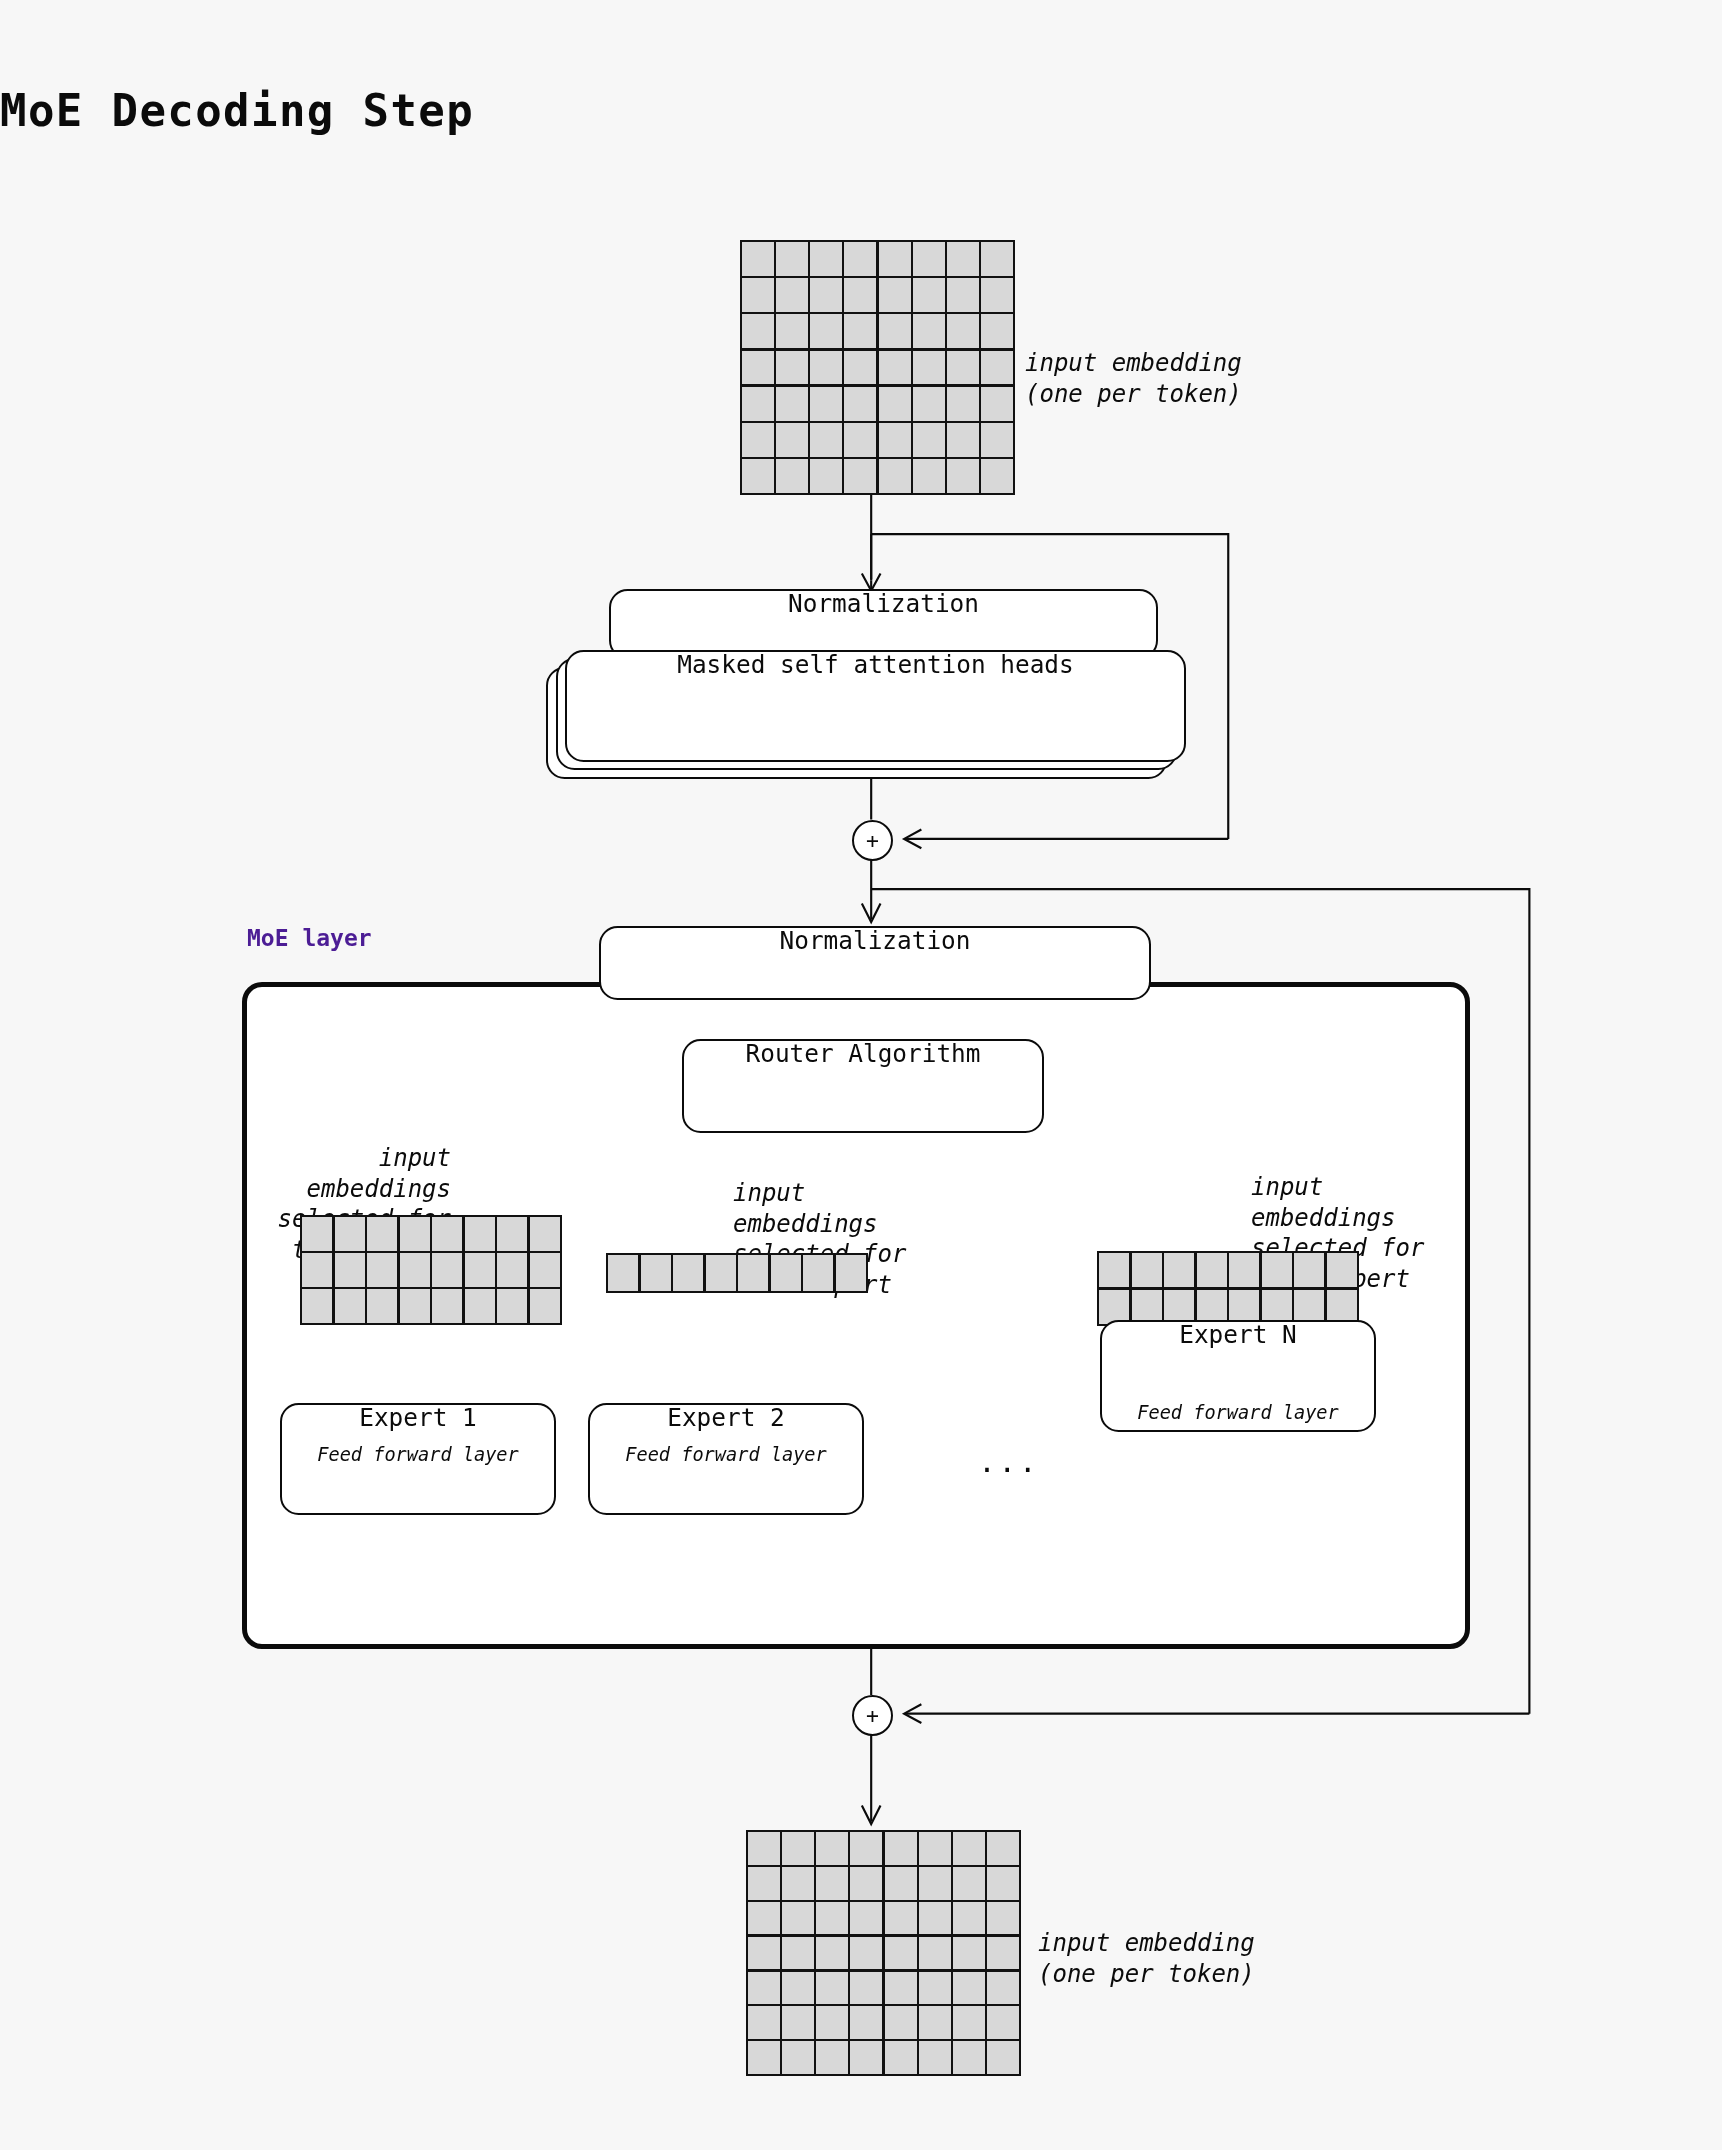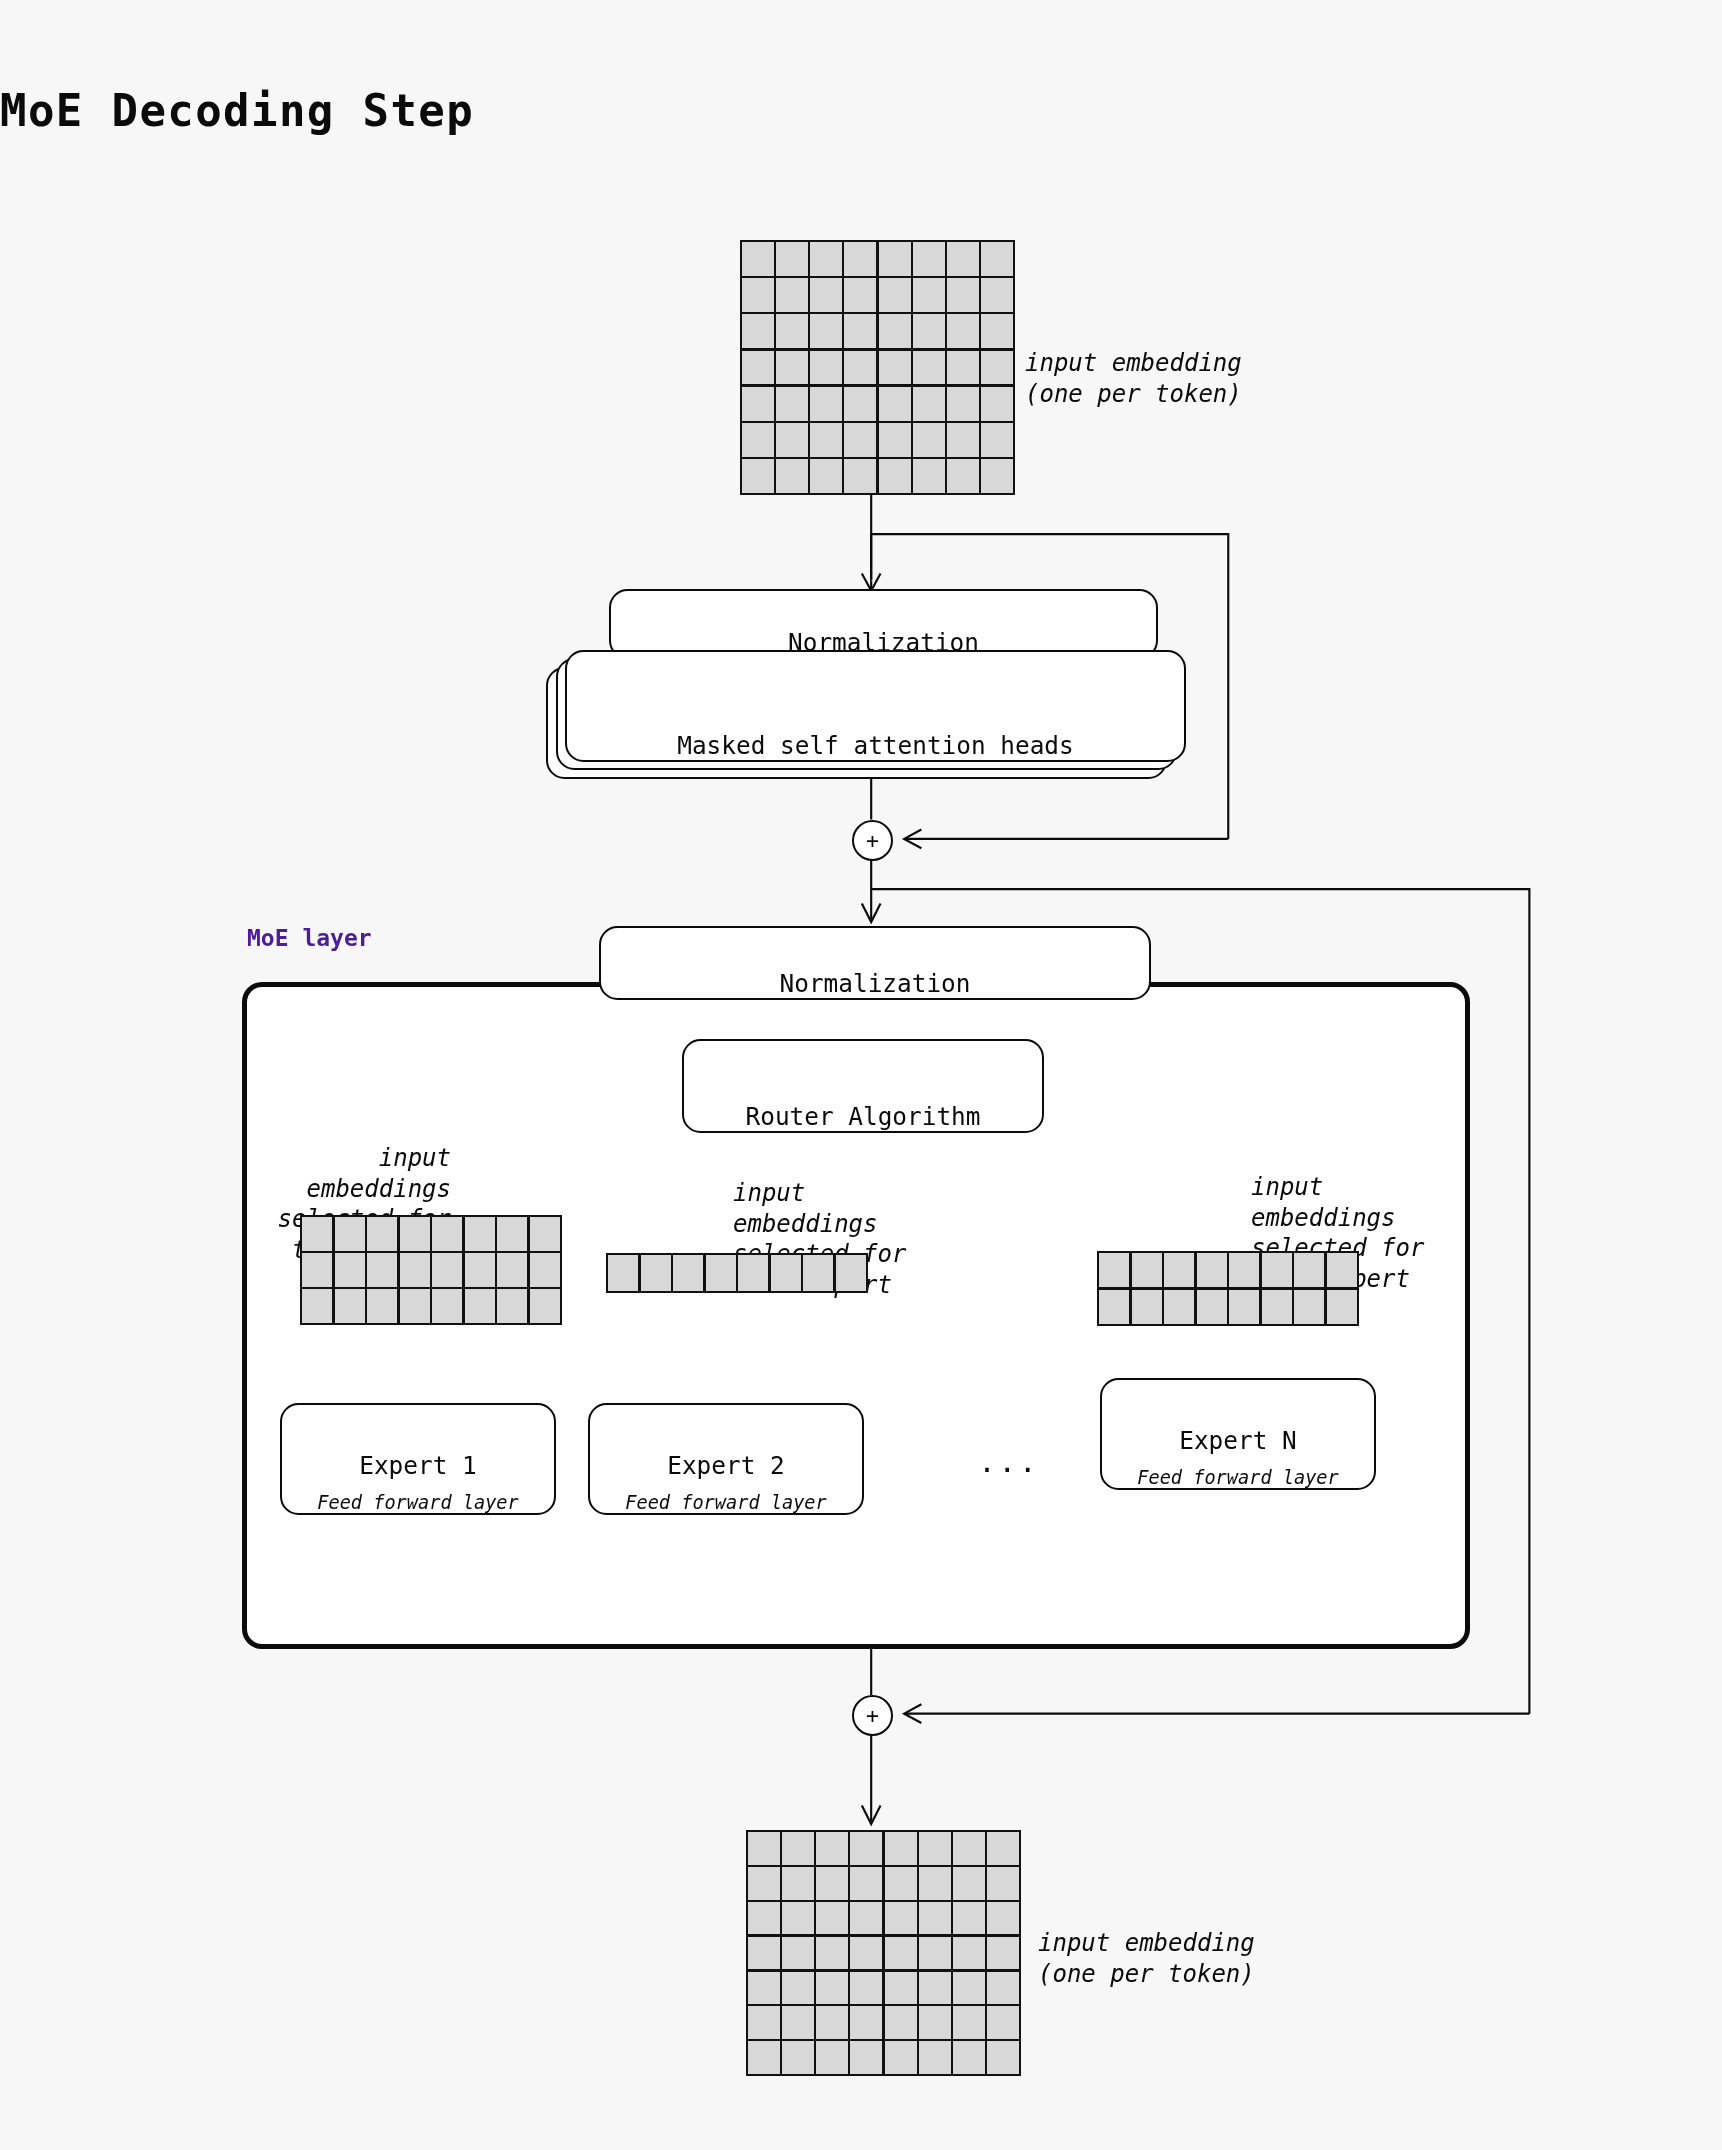--- a/index.html
+++ b/index.html
@@ -21,21 +21,21 @@
   }
 
   
   .grid{position:absolute;display:grid;background:#111;border:2.2px solid #111;gap:2.2px;}
   .grid .c{background:#d8d8d8;}
 
   
   .rbox{
     position:absolute;background:#fff;border:2.2px solid #0b0b0b;
     border-radius:18.6px;display:flex;flex-direction:column;
-    align-items:center;justify-content:flex-end;color:#0b0b0b;
+    align-items:center;justify-content:flex-start;color:#0b0b0b;
   }
   .rbox .l1{font-size:24.4px;line-height:1.1;}
   .rbox .l2{font-size:18.6px;font-style:italic;line-height:1.1;margin-top:13px;}
 
   .moebox{
     position:absolute;background:#fff;border:5.7px solid #0b0b0b;border-radius:20px;
   }
   .moelabel{
     position:absolute;font-size:23px;font-weight:bold;color:#4c1d95;white-space:nowrap;
   }
@@ -270,21 +270,21 @@
       <div class="c"></div>
       <div class="c"></div>
       <div class="c"></div>
       <div class="c"></div>
       <div class="c"></div>
       <div class="c"></div>
       <div class="c"></div>
       <div class="c"></div>
       <div class="c"></div>
     </div>
-  <div class="rbox" style="left:1100px;top:1378px;width:272px;height:108px;">
+  <div class="rbox" style="left:1100px;top:1320px;width:272px;height:108px;gap:41px;">
     <div class="l1">Expert N</div>
     <div class="l2">Feed forward layer</div>
   </div>
 
   <div class="plus" style="left:852px;top:1695px;">
     <span>+</span>
   </div>
 
   <div class="grid" id="grid-output" style="left: 746px; top: 1830px; width: 271px; height: 242px; grid-template-columns: repeat(8, 1fr); grid-template-rows: repeat(7, 1fr);">
       <div class="c"></div>

